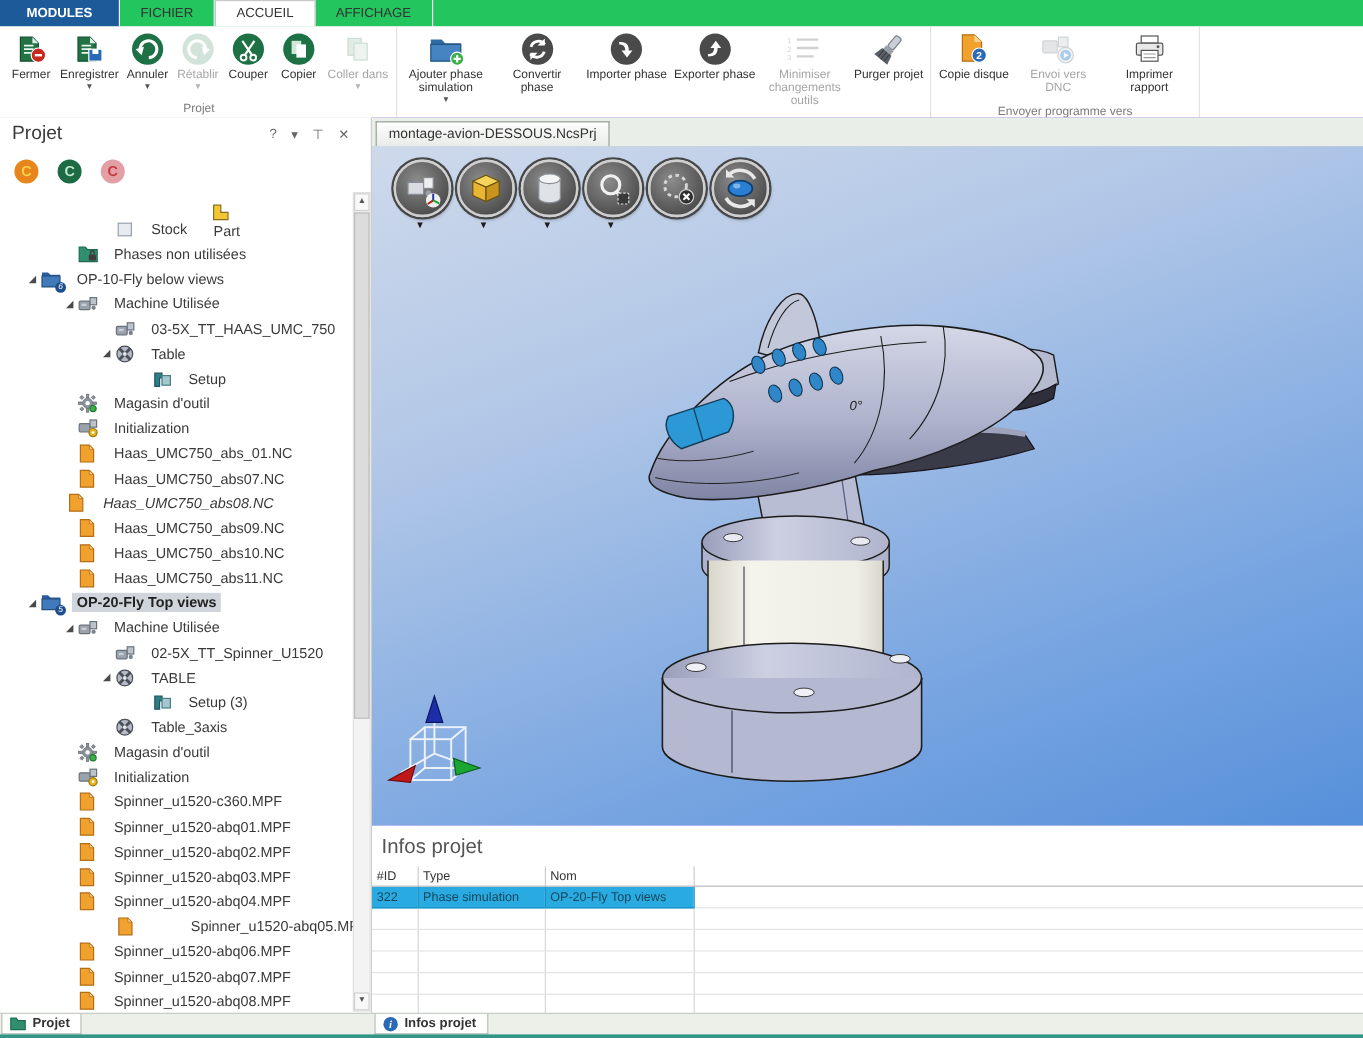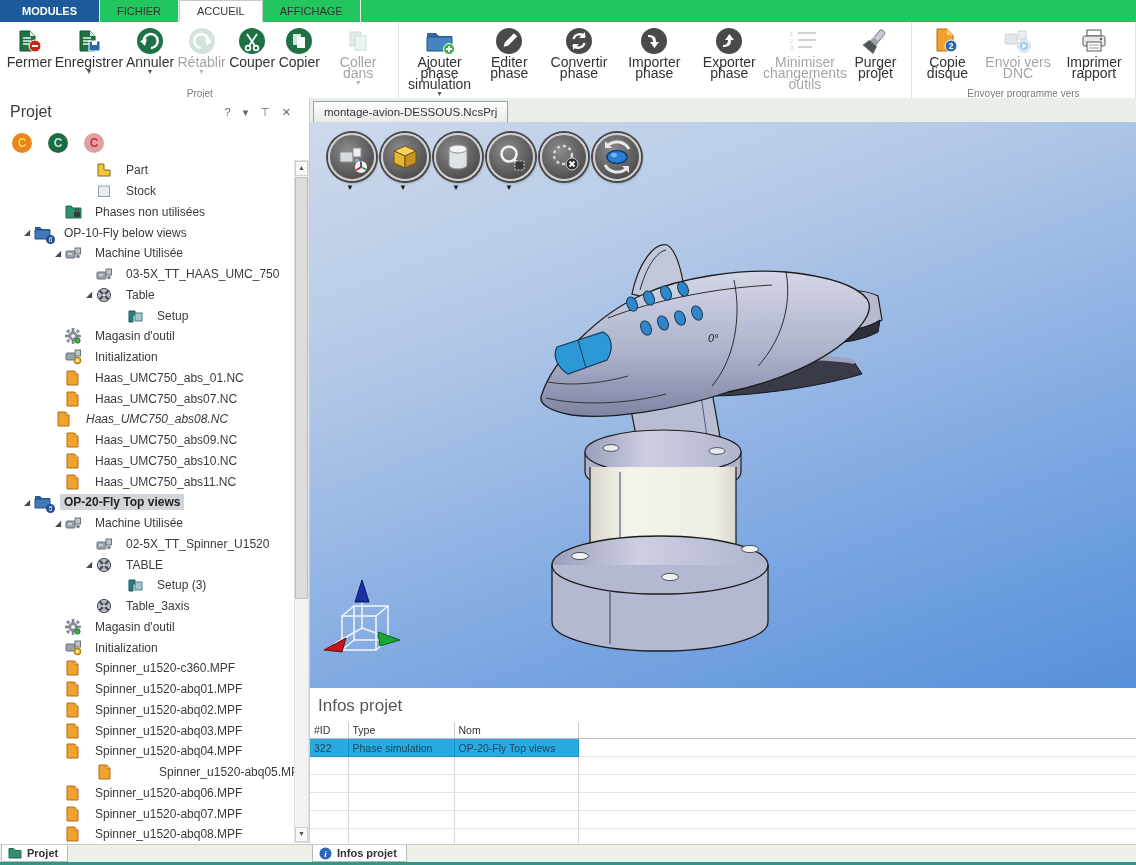--- a/index.html
+++ b/index.html
@@ -10,21 +10,21 @@
   .rtab{font-size:11px;line-height:22px;padding:0 17px;color:#333;cursor:default;border-right:1px solid #eee;}
   .rtab.modules{background:#1d5a99;color:#fff;font-weight:bold;padding:0 22px;}
   .rtab.active{background:#fff;border:1px solid #c9c9c9;border-bottom:none;line-height:21px;}
   
   .ribbon{position:absolute;top:22px;left:0;right:0;height:76px;background:#fff;border-bottom:1px solid #d7dcd7;display:flex;align-items:stretch;padding-left:2px;}
   .rgroup{display:flex;flex-direction:column;padding:1px 3px 0 3px;border-right:1px solid #e3e3e3;}
   .rgroup-buttons{display:flex;flex:1;align-items:stretch;}
   .rgroup-label{text-align:center;font-size:10px;color:#7a7a7a;height:14px;line-height:13px;}
   .rbtn{display:flex;flex-direction:column;align-items:center;padding:2px 3px 0 3px;max-width:70px;min-width:36px;cursor:pointer;border-radius:2px;}
   .rbtn .ricon{height:32px;display:flex;align-items:center;justify-content:center;}
-  .rbtn .rlabel{font-size:14px;line-height:11px;text-align:center;color:#333;}
+  .rbtn .rlabel{font-size:10px;line-height:11px;text-align:center;color:#333;}
   .rbtn.disabled{opacity:.45;}
   .caret{font-size:8px;color:#555;line-height:8px;}
   
   .left-panel{position:absolute;top:98px;left:0;width:309px;bottom:20px;background:#fff;border-right:1px solid #c9cfc9;overflow:hidden;}
   .panel-head{height:30px;position:relative;}
   .panel-title{position:absolute;left:10px;top:5px;font-size:16px;color:#3c3c3c;}
   .panel-icons{position:absolute;right:18px;top:8px;display:flex;gap:12px;font-size:11px;color:#666;}
   .panel-icons span{cursor:pointer;}
   .rootbtns{height:30px;display:flex;gap:16px;padding-left:12px;align-items:center;}
   .cbtn{width:20px;height:20px;border-radius:50%;display:flex;align-items:center;justify-content:center;
@@ -210,33 +210,20 @@
               <path d="M3 6 h9 l3 3 h13 v15 H3z" fill="#2e6da4"></path>
               <path d="M3 10 h25 v14 H3z" fill="#4584c0" stroke="#24557f"></path>
               <circle cx="25" cy="22" r="5.5" fill="#3fae49" stroke="#fff"></circle>
               <path d="M25 19v6M22 22h6" stroke="#fff" stroke-width="1.8"></path>
             </svg>
           </span>
     <span class="rlabel">Ajouter phase simulation</span>
     <span class="caret">▾</span>
   </div>
 
-  <div class="rbtn">
-    <span class="ricon">
-            <svg width="28" height="28" viewBox="0 0 28 28">
-              <circle cx="14" cy="14" r="13" fill="#4a4a4a"></circle>
-              <g transform="rotate(45 14 14)">
-                <rect x="12" y="5" width="4.6" height="13" fill="#fff"></rect>
-                <path d="M12 18 h4.6 l-2.3 4z" fill="#fff"></path>
-              </g>
-            </svg>
-          </span>
-    <span class="rlabel">Editer phase</span>
-    <span class="caret" style="visibility: hidden;">▾</span>
-  </div>
 
   <div class="rbtn">
     <span class="ricon">
             <svg width="28" height="28" viewBox="0 0 28 28">
               <circle cx="14" cy="14" r="13" fill="#4a4a4a"></circle>
               <path d="M8.5 12 A6.5 6.5 0 0 1 20 10" fill="none" stroke="#fff" stroke-width="2.4"></path>
               <path d="M20 5 v6 h-6z" fill="#fff"></path>
               <path d="M19.5 16 A6.5 6.5 0 0 1 8 18" fill="none" stroke="#fff" stroke-width="2.4"></path>
               <path d="M8 23 v-6 h6z" fill="#fff"></path>
             </svg>
@@ -362,21 +349,21 @@
 </span>
   </div>
   <div class="rootbtns">
   <span class="cbtn c-orange">C</span>
 
   <span class="cbtn c-green">C</span>
 
   <span class="cbtn c-red">C</span>
 </div>
   <div class="tree">
-  <div class="trow" style="padding-left: 82px;">
+  <div class="trow" style="padding-left: 82px; flex-direction: column;">
     <span class="arrow" style="visibility: hidden;">◢</span>
     <span class="ticon">
           <svg width="16" height="16" viewBox="0 0 16 16">
             <path d="M2 2 h6 v6 h6 v6 H2z" fill="#f3c634" stroke="#8a6d1c"></path>
           </svg>
         </span>
     <span class="tlabel">Part</span>
   </div>
 
   <div class="trow" style="padding-left: 82px;">

